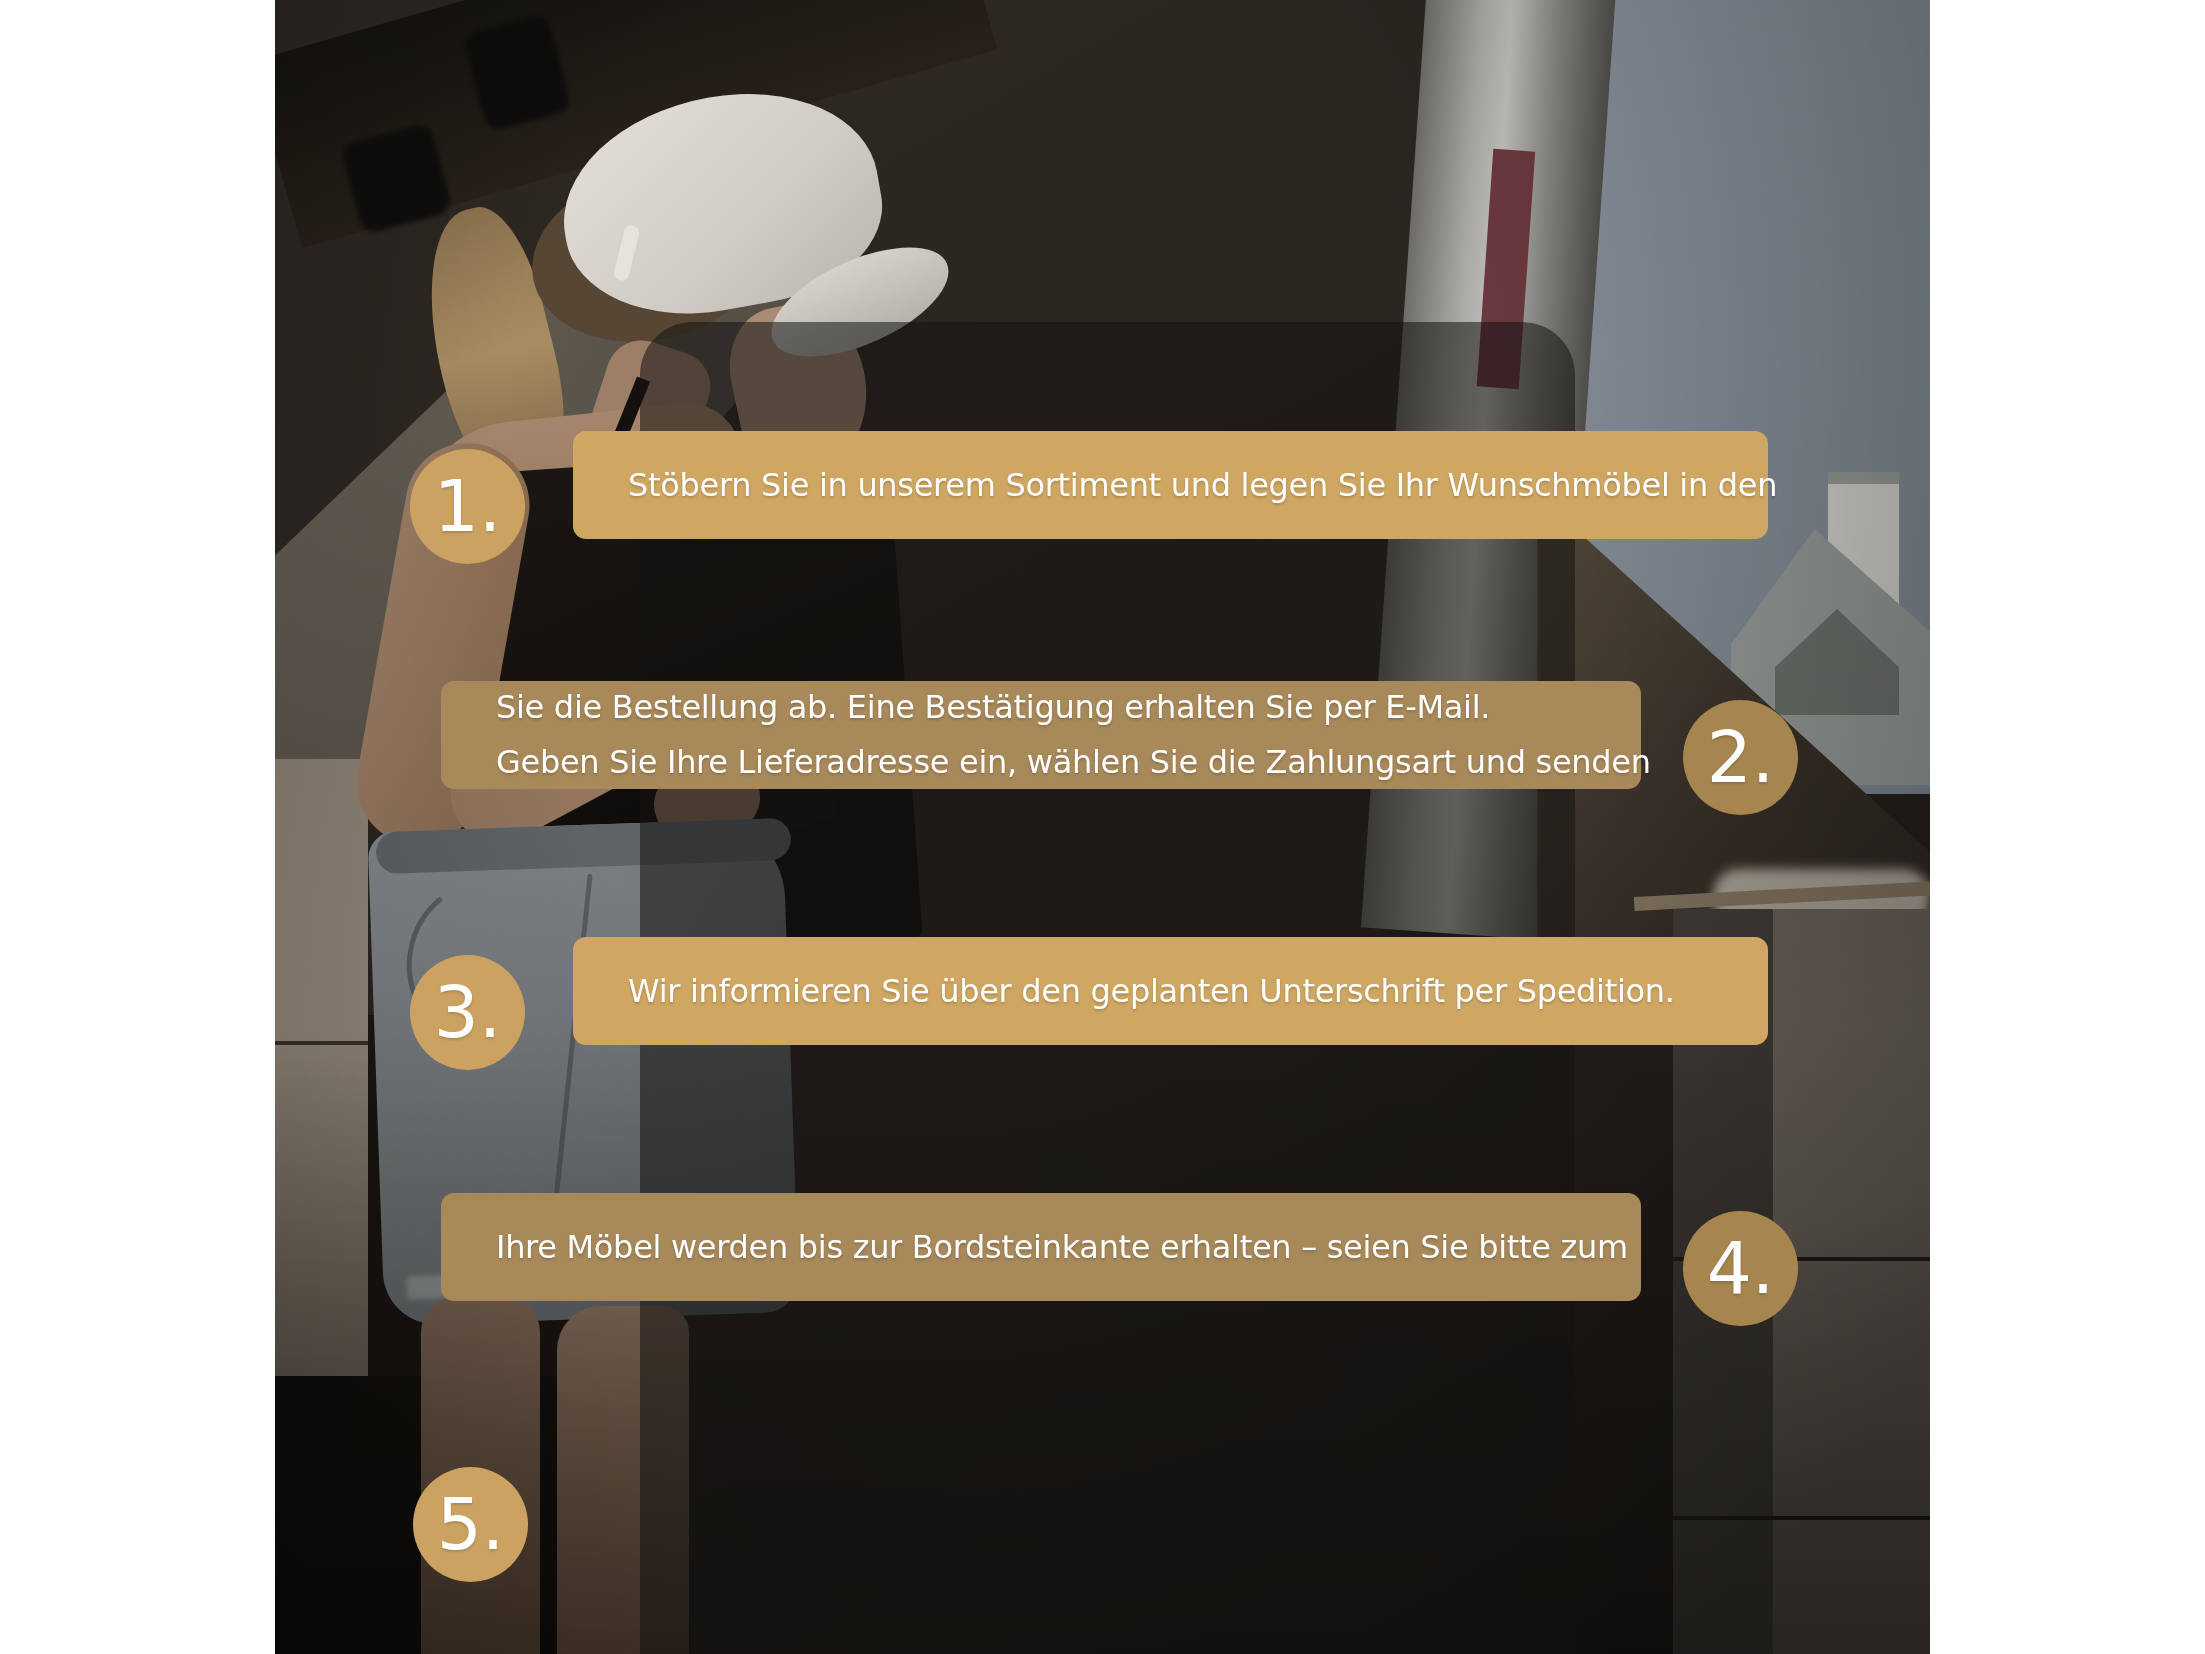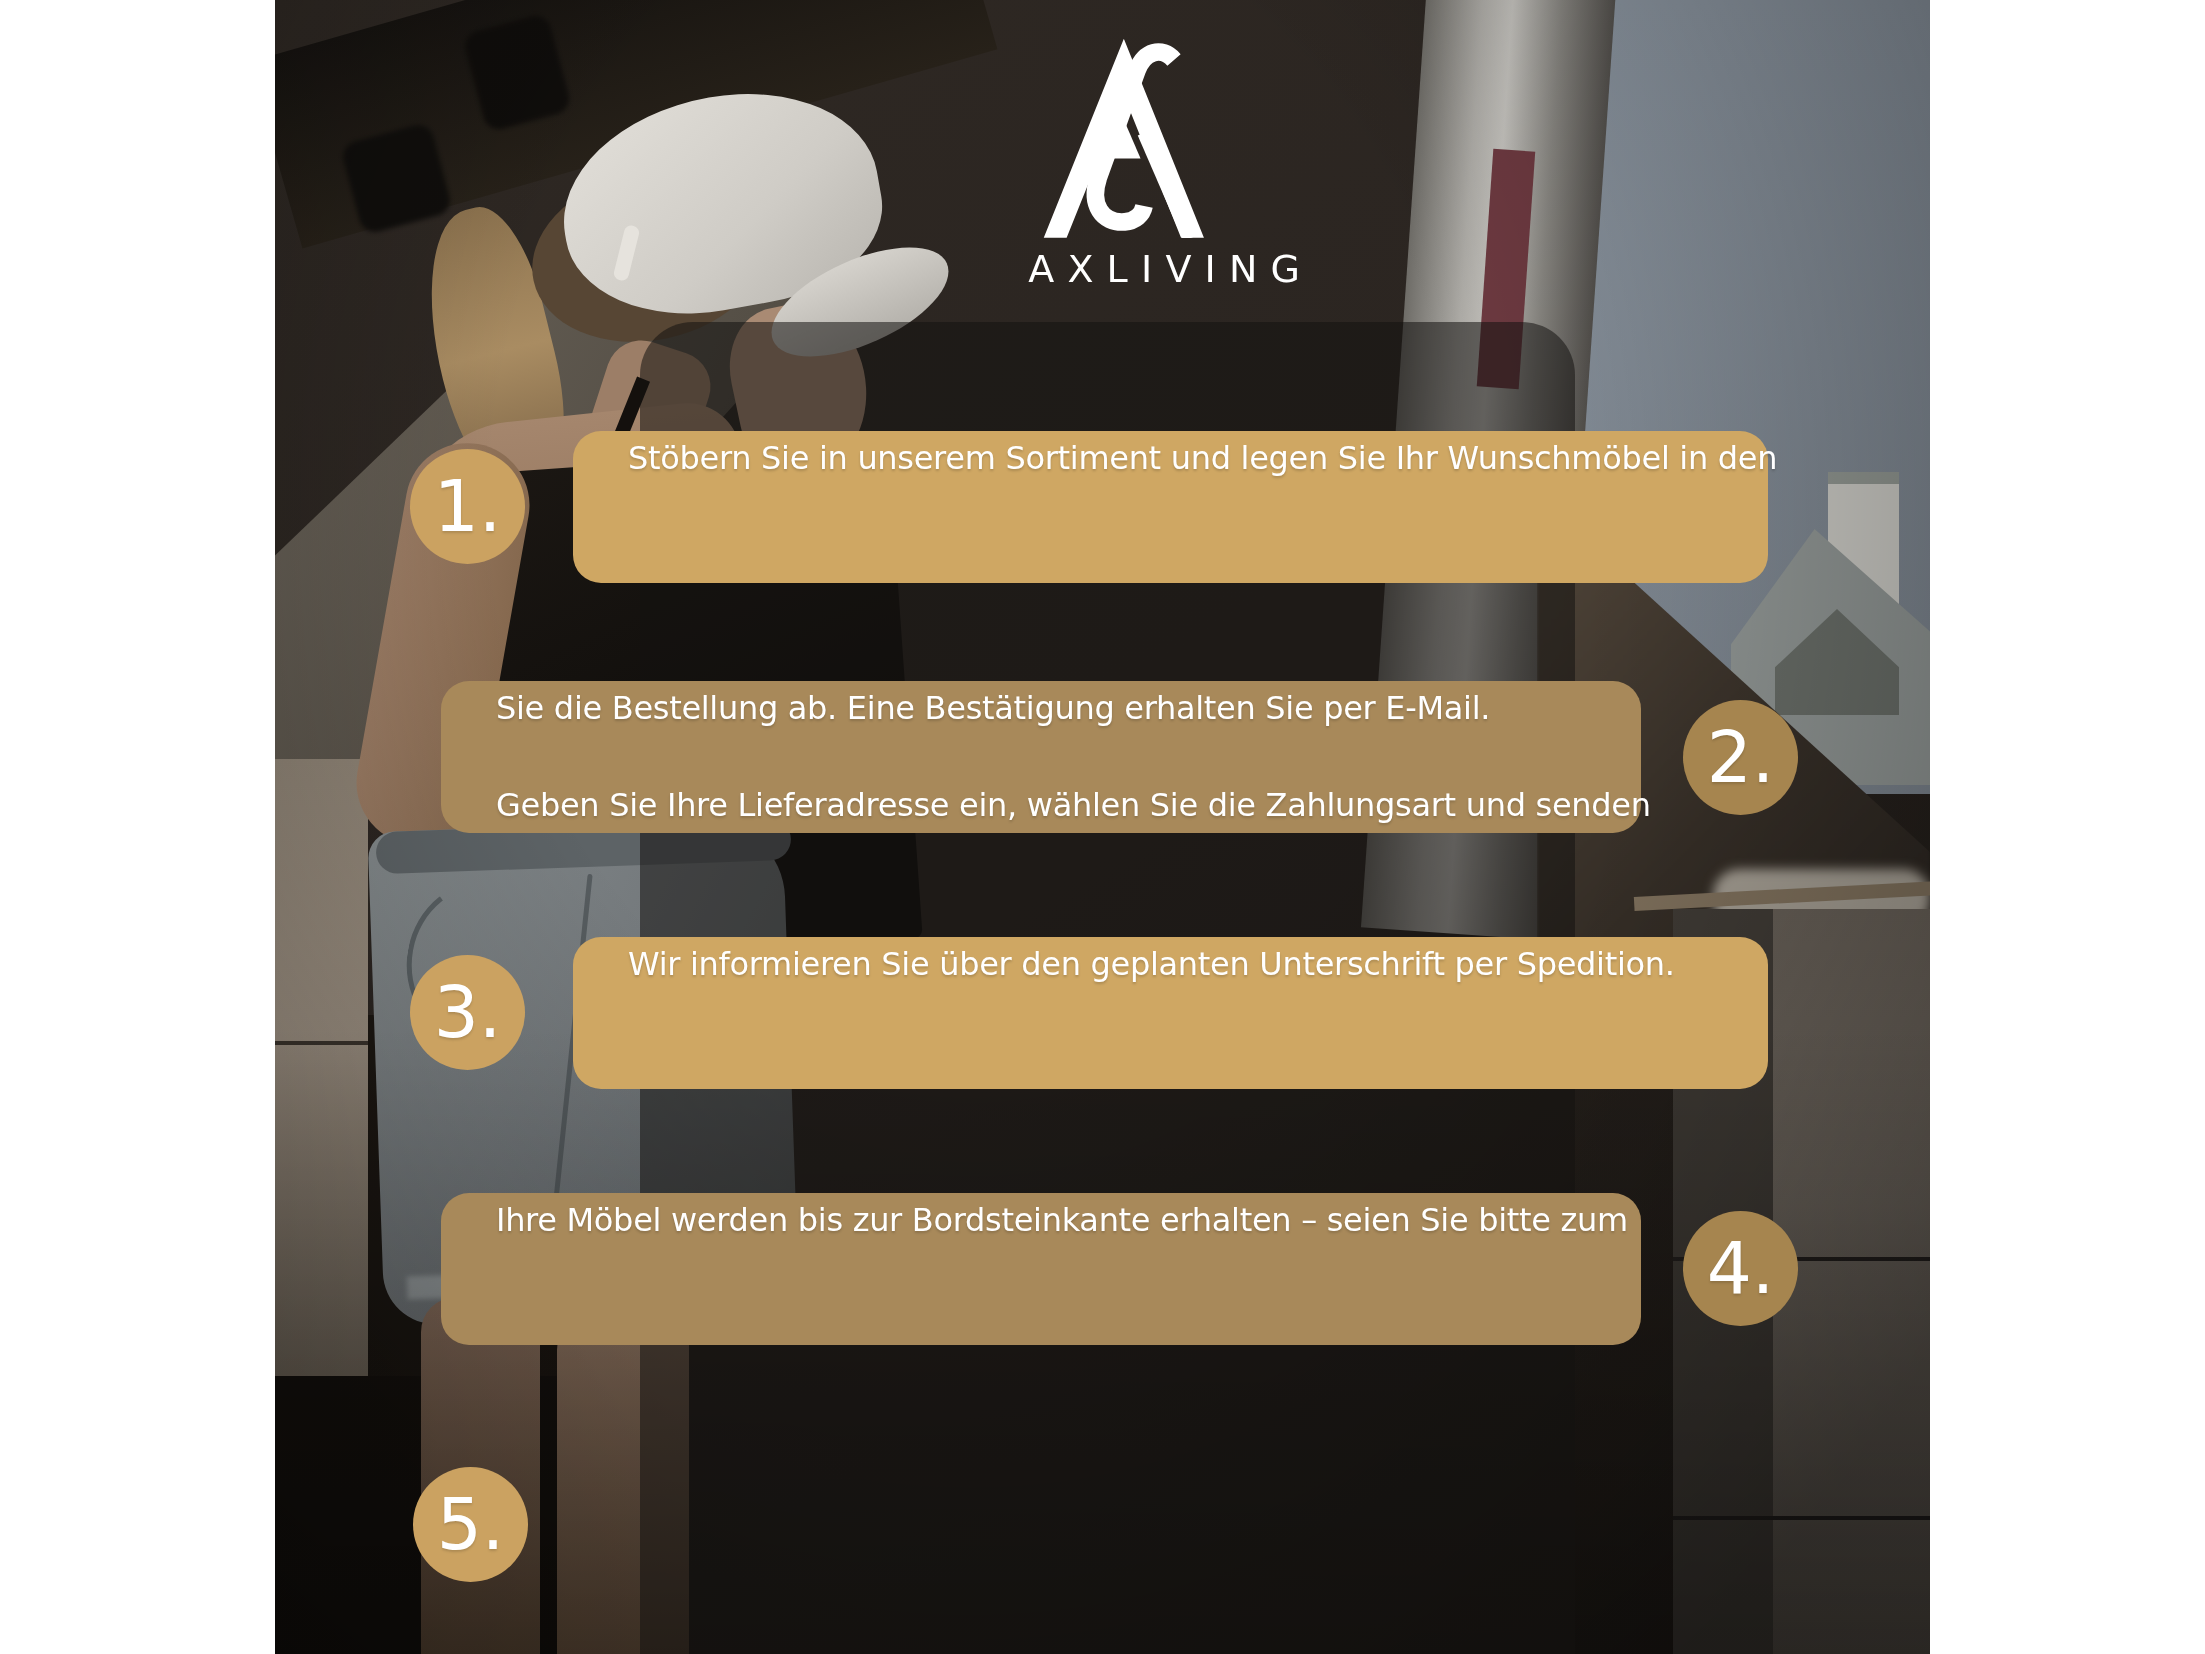--- a/index.html
+++ b/index.html
@@ -76,22 +76,22 @@
 
   .vignette{left:0;top:0;width:100%;height:100%;
             background:radial-gradient(ellipse at 42% 30%, rgba(0,0,0,0) 35%, rgba(0,0,0,0.38) 88%),
                        linear-gradient(rgba(0,0,0,0) 62%, rgba(0,0,0,0.30));}
 
   
   .panel{position:absolute;left:640px;top:322px;width:935px;height:1332px;
          border-radius:53px 53px 0 0;background:rgba(20,18,16,0.55);}
 
   
-  .step-box{position:absolute;height:152px;border-radius:28px;display:flex;flex-direction:column;
-            justify-content:space-between;padding:0 55px;box-sizing:border-box;}
+  .step-box{position:absolute;height:108px;border-radius:13px;display:flex;flex-direction:column;
+            justify-content:center;padding:0 55px;box-sizing:border-box;}
   .tone-light{background:#CFA763;}
   .tone-dark{background:#A8895A;}
   .box-line{color:#ffffff;font-size:32px;letter-spacing:-0.3px;line-height:55px;white-space:nowrap;
             text-shadow:0 1.8px 2.6px rgba(0,0,0,0.18);}
   .step-circle{position:absolute;width:115px;height:115px;border-radius:50%;display:flex;
                align-items:center;justify-content:center;color:#ffffff;font-size:71px;
                text-shadow:0 1.8px 2.6px rgba(0,0,0,0.15);}
   .circle-light{background:#CBA261;}
   .circle-dark{background:#A6854F;}
 
@@ -161,29 +161,20 @@
     <div class="pocket"></div>
     <div class="hem"></div>
     <div class="leg1"></div>
     <div class="leg2"></div>
 
     <div class="vignette"></div>
   </div>
 
   <div class="panel"></div>
 
-  <div class="logo">
-    <svg width="176" height="203" viewBox="0 0 200 230">
-      <path d="M93,4 L184,230 L158,230 L93,68 L28,230 L2,230 Z" fill="#ffffff"></path>
-      <path d="M93,96 L112,140 L74,140 Z" fill="#ffffff"></path>
-      <path d="M150,28 C136,12 116,18 108,40 L64,162 C54,192 68,214 94,212 C106,211 114,204 116,194" fill="none" stroke="#ffffff" stroke-width="20"></path>
-      <path d="M118,110 L170,230" fill="none" stroke="#ffffff" stroke-width="20"></path>
-    </svg>
-    <div class="wordmark">AXLIVING</div>
-  </div>
 
   <div class="step-circle circle-light c1">
     <span>1.</span>
   </div>
   <div class="step-box tone-light box1">
     <div class="box-line">Stöbern Sie in unserem Sortiment und legen Sie Ihr Wunschmöbel in den</div>
   </div>
 
   <div class="step-box tone-dark box2">
     <div class="box-line">Sie die Bestellung ab. Eine Bestätigung erhalten Sie per E-Mail.</div>

